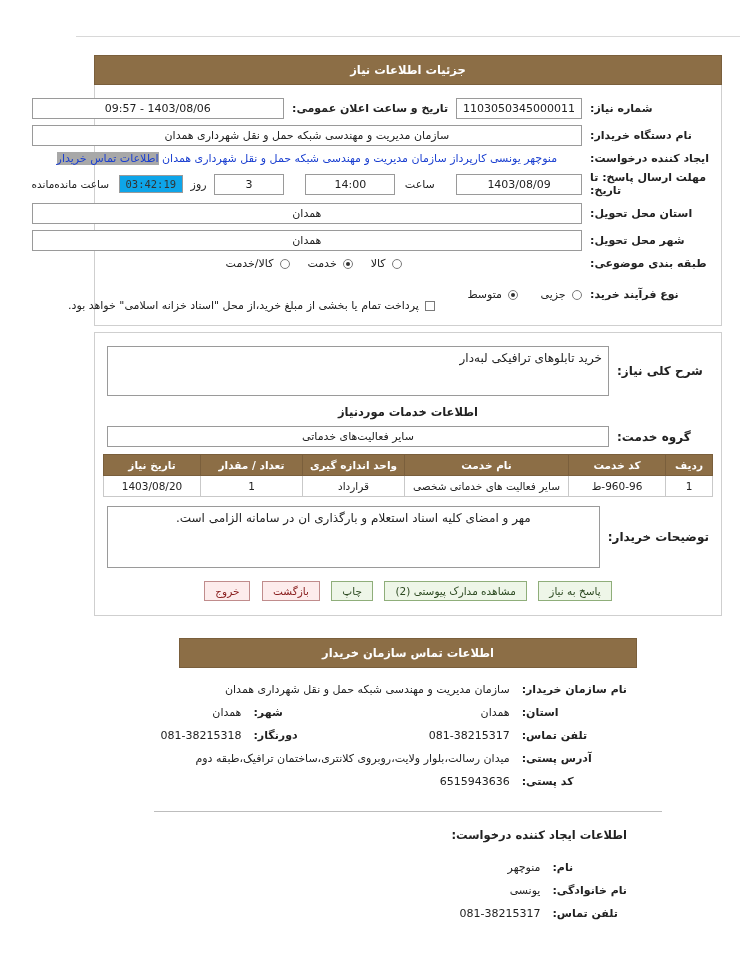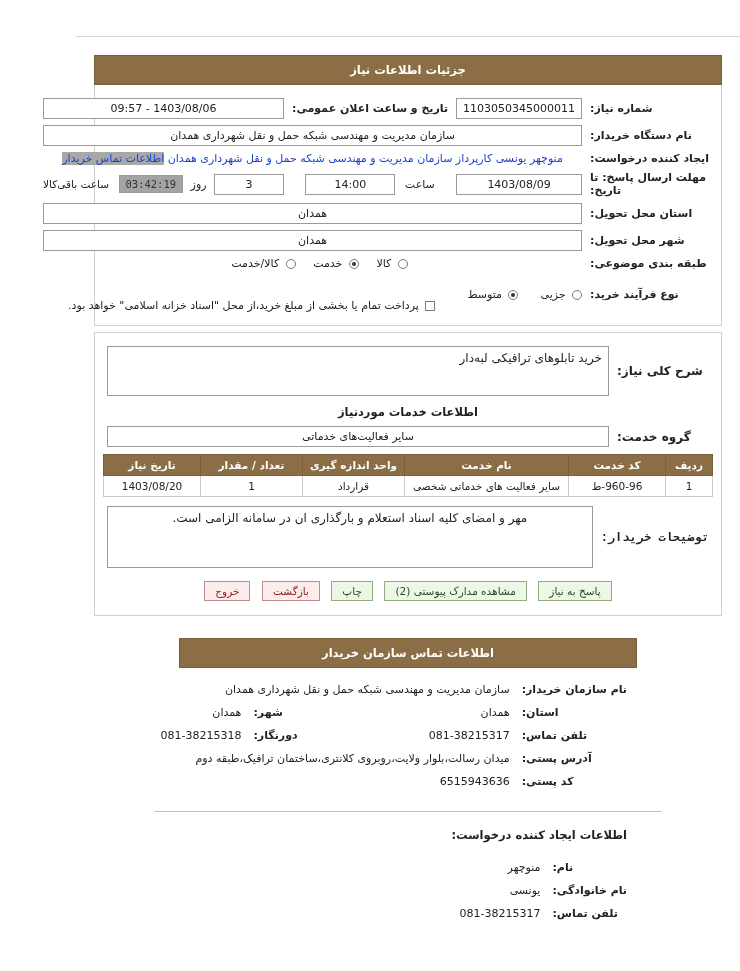--- a/index.html
+++ b/index.html
@@ -90,21 +90,21 @@
     background: #fff;
     padding: 3px 6px;
     font-size: 11px;
     text-align: center;
     min-height: 15px;
     box-sizing: border-box;
   }
   .hl { background: #a8a8a8; color: #1a3fd0; }
   .small-box { width: 90px; display: inline-block; }
   .timer {
-    background: #a3a3a3;
+    background: #0ea5e9;
     border: 1px solid #9a9a9a;
     padding: 2px 6px;
     font-size: 10.5px;
     display: inline-block;
     color: #333;
     font-family: "DejaVu Sans Mono", monospace;
   }
   .inline-note { font-size: 10.5px; padding-right: 6px; }
   .radio, .checkbox {
     display: inline-block;
@@ -259,21 +259,21 @@
             <div class="box">1403/08/09</div>
           </td>
           <td style="text-align:center; white-space:nowrap;">
             <span style="padding-left:6px;">ساعت</span>
             <span class="box small-box">14:00</span>
           </td>
           <td style="text-align:center; white-space:nowrap;">
             <span class="box small-box" style="width:70px;">3</span>
             <span style="padding:0 4px;">روز</span>
             <span class="timer">03:42:19</span>
-            <span class="inline-note">ساعت باقی‌کالا</span>
+            <span class="inline-note">ساعت مانده‌مانده</span>
           </td>
         </tr>
         <tr>
           <td class="lbl lbl-wide">استان محل تحویل:</td>
           <td colspan="3">
             <div class="box">همدان</div>
           </td>
         </tr>
         <tr>
           <td class="lbl lbl-wide">شهر محل تحویل:</td>
@@ -365,21 +365,21 @@
             <td>قرارداد</td>
             <td>1</td>
             <td>1403/08/20</td>
           </tr>
         </tbody>
       </table>
 
       <table class="form" style="margin-top:6px;">
         <tbody>
             <tr>
-          <td class="bold-label" style="width:62px; text-align:left;font-family:Liberation Mono, monospace;">توضیحات خریدار:</td>
+          <td class="bold-label" style="width:62px; text-align:left;">توضیحات خریدار:</td>
           <td>
             <div class="textarea" style="min-height:52px;text-align:center;">مهر و امضای کلیه اسناد استعلام و بارگذاری ان در سامانه الزامی است.</div>
           </td>
         </tr>
       </tbody>
         </table>
 
       <div class="btnrow">
         <span class="btn">پاسخ به نیاز</span>
         <span class="btn">مشاهده مدارک پیوستی (2)</span>

